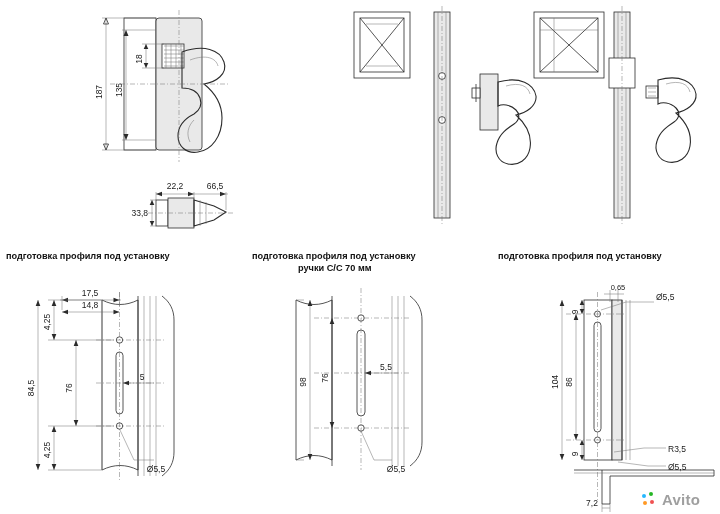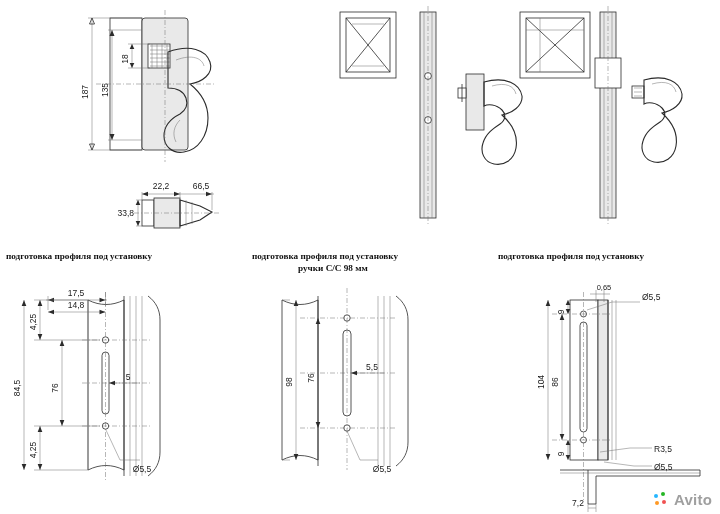--- a/index.html
+++ b/index.html
@@ -4,35 +4,35 @@
 <style>
   html,body{margin:0;padding:0;}
   body{
     width:720px;height:514px;
     background:#ffffff;
     font-family:"Liberation Sans", sans-serif;
     color:#1a1a1a;
     overflow:hidden;
     position:relative;
   }
-  .sheet{position:absolute;left:0;top:0;width:641px;height:514px;border-radius:6px;}
+  .sheet{position:absolute;left:14px;top:0;width:641px;height:514px;border-radius:6px;}
   svg{display:block;}
   .dim{font-family:"Liberation Sans", sans-serif;font-size:8.5px;fill:#1a1a1a;}
   .dim-s{font-family:"Liberation Sans", sans-serif;font-size:7.5px;fill:#1a1a1a;}
   .ln{stroke:#2b2b2b;stroke-width:0.8;fill:none;}
   .ln-th{stroke:#2b2b2b;stroke-width:1.1;fill:none;}
   .thin{stroke:#6f6f6f;stroke-width:0.5;fill:none;}
   .dash{stroke:#6f6f6f;stroke-width:0.5;fill:none;stroke-dasharray:5 2 1 2;}
   .fillgray{fill:#e9e9e9;stroke:#2b2b2b;stroke-width:0.8;}
   .fillwhite{fill:#ffffff;stroke:#2b2b2b;stroke-width:0.8;}
-  .wm{position:absolute;right:8px;bottom:6px;display:flex;align-items:center;gap:4px;opacity:.85;}
+  .wm{position:absolute;right:20px;bottom:6px;display:flex;align-items:center;gap:4px;opacity:.85;}
   .wm-txt{font-family:"Liberation Sans", sans-serif;font-size:15px;color:#8f8f8f;font-weight:bold;letter-spacing:.2px;}
   .wm-dots{width:16px;height:16px;position:relative;}
   .wm-dots i{position:absolute;width:4px;height:4px;border-radius:50%;background:#9a9a9a;}
-  .captions{position:absolute;left:0;top:0;width:720px;height:362px;pointer-events:none;font-family:Liberation Serif, serif;}
+  .captions{position:absolute;left:0;top:0;width:720px;height:362px;pointer-events:none;}
   .capbox{position:absolute;font-size:9.2px;font-weight:bold;color:#111;line-height:12px;}
 </style>
 </head>
 <body>
 
 <div class="sheet">
 <svg width="720" height="514" viewBox="0 0 720 514" xmlns="http://www.w3.org/2000/svg">
 
   <g>
 
@@ -293,21 +293,21 @@
 
 </svg>
 </div>
 
 <div class="captions">
   <div class="capbox" style="left:6px;top:250px;">
     <div>подготовка профиля под установку</div>
   </div>
   <div class="capbox" style="left:252px;top:250px;">
     <div>подготовка профиля под установку</div>
-    <div style="padding-left:46px;">ручки С/С 98 мм</div>
+    <div style="padding-left:46px;">ручки С/С 70 мм</div>
   </div>
   <div class="capbox" style="left:498px;top:250px;">
     <div>подготовка профиля под установку</div>
   </div>
 </div>
 
 <div class="wm">
   <div class="wm-dots">
     <i style="left:0;top:2px;background:#0af;"></i>
     <i style="left:7px;top:0;background:#0a0;"></i>

